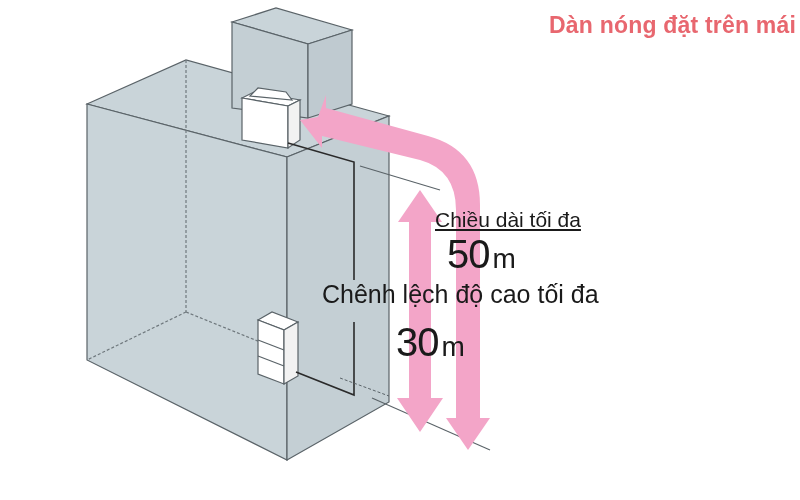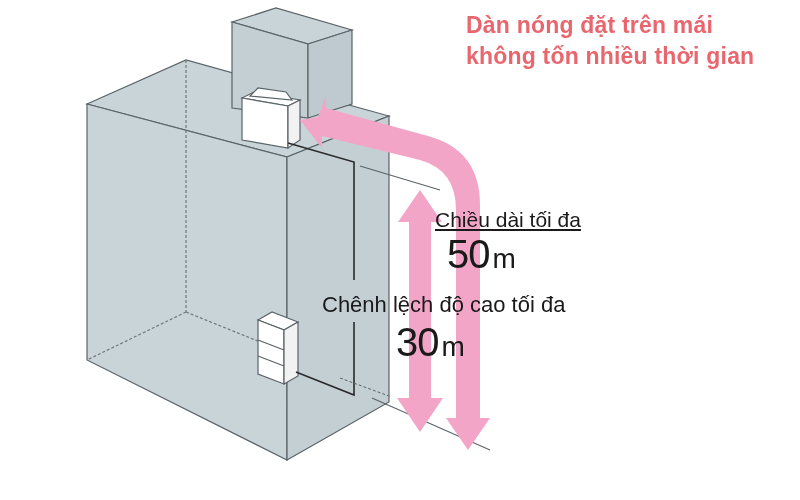--- a/index.html
+++ b/index.html
@@ -1,23 +1,23 @@
 <!DOCTYPE html>
 <html><head>
 <meta charset="utf-8">
 <style>
   html, body { margin: 0; padding: 0; background: #ffffff; }
   body { width: 800px; height: 500px; position: relative; overflow: hidden; font-family: "Liberation Sans", sans-serif; }
   #diagram { position: absolute; left: 0; top: 0; width: 800px; height: 500px; }
   .headline { position: absolute; left: 466px; top: 10px; width: 330px; color: #e8676f; font-weight: bold; font-size: 23px; line-height: 31px; letter-spacing: 0.2px; }
-  .headline div { white-space: nowrap; }
+  .headline div { white-space: nowrap; text-align: right; }
   .label { position: absolute; color: #1a1a1a; white-space: nowrap; font-family: "Liberation Sans", sans-serif; }
   .lbl-len { left: 435px; top: 208px; font-size: 21px; text-decoration: underline; }
   .val-len { left: 447px; top: 232px; }
-  .lbl-h { left: 322px; top: 292px; font-size: 22px; }
+  .lbl-h { left: 322px; top: 280px; font-size: 25px; }
   .val-h { left: 396px; top: 320px; }
   .num { font-size: 40px; letter-spacing: -1px; }
   .unit { font-size: 28px; margin-left: 3px; }
 </style>
 </head>
 <body>
 
 <svg id="diagram" viewBox="0 0 800 500" xmlns="http://www.w3.org/2000/svg">
 
   <g stroke="#5a6368" stroke-width="1.2" fill="#c9d4d9">
@@ -69,21 +69,20 @@
     <path d="M318,117 L300,120 L322,148 L322,136 L420,160 Q456,170 456,210 L456,418 L446,418 L468,450 L490,418 L480,418 L480,205 Q480,150 428,136 L326,108 L326,95 Z"></path>
   </g>
 
   <g fill="#f3a5c8">
     <path d="M420,190 L398,222 L409,222 L409,398 L397,398 L420,432 L443,398 L431,398 L431,222 L442,222 Z"></path>
   </g>
 </svg>
 
 <div class="headline">
   <div>Dàn nóng đặt trên mái</div>
-  <div>không tốn nhiều thời gian</div>
 </div>
 
 <div class="label lbl-len">Chiều dài tối đa</div>
 <div class="label val-len">
   <span class="num">50</span><span class="unit">m</span>
 </div>
 
 <div class="label lbl-h">Chênh lệch độ cao tối đa</div>
 <div class="label val-h">
   <span class="num">30</span><span class="unit">m</span>

